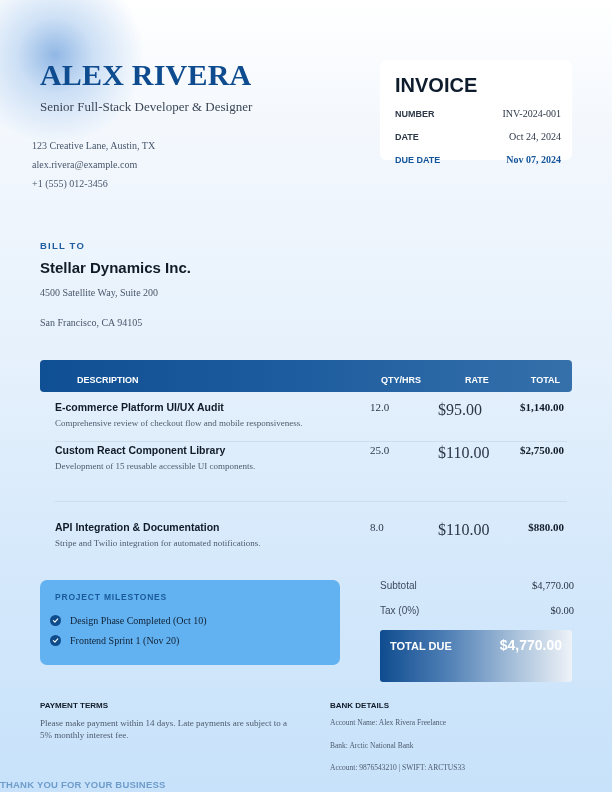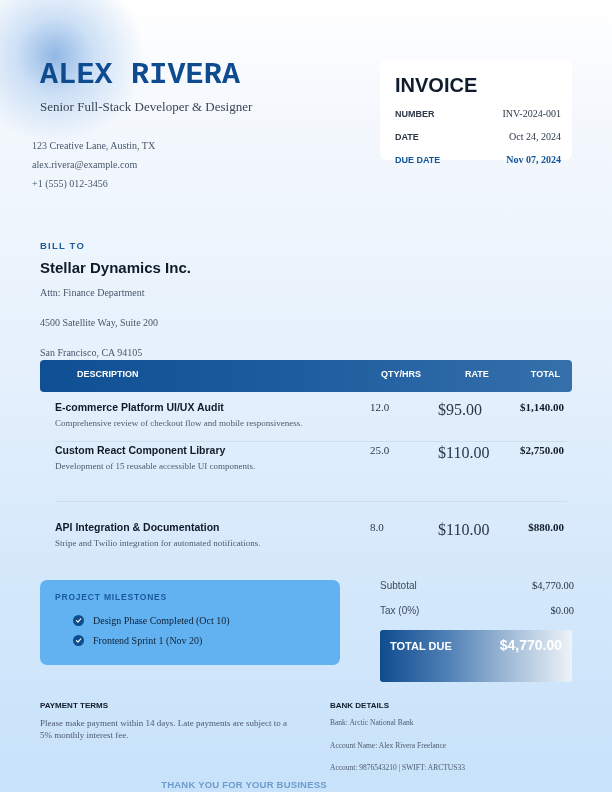--- a/index.html
+++ b/index.html
@@ -11,21 +11,21 @@
       color: #1a2433;
     }
     .blob {
       position: absolute; left: -40px; top: -30px; width: 190px; height: 170px;
       background: radial-gradient(circle at 50% 50%, rgba(110,160,220,0.75) 0%, rgba(150,190,235,0.45) 30%, rgba(210,228,248,0) 70%);
       pointer-events: none;
     }
 
     .name {
       position: absolute; left: 40px; top: 58px;
-      font-family: Liberation Mono, monospace; font-weight: 700;
+      font-family: Liberation Serif, serif; font-weight: 700;
       font-size: 30px; color: #0f4c8f; letter-spacing: 0.2px;
     }
     .subtitle {
       position: absolute; left: 40px; top: 99px;
       font-size: 13px; color: #3a4656;
     }
     .contact { position: absolute; left: 32px; top: 139px; font-size: 10px; color: #48566a; }
     .contact div { height: 19px; line-height: 13px; }
 
     .inv-card {
@@ -52,21 +52,21 @@
     }
     .client-lines { position: absolute; left: 40px; top: 286px; font-size: 10px; color: #48566a; }
     .client-lines div { height: 30px; line-height: 13px; }
 
     .thead {
       position: absolute; left: 40px; top: 360px; width: 532px; height: 32px;
       border-radius: 4px;
       background: linear-gradient(90deg, #0f4f93 0%, #1e5d9f 50%, #3570aa 100%);
       font-family: "Liberation Sans", sans-serif; font-weight: 700; font-size: 9px; color: #ffffff;
     }
-    .thead span { position: absolute; top: 9px; padding-left: 22px; }
+    .thead span { position: absolute; top: 15px; padding-left: 22px; }
     .c-desc { left: 15px; }
     .c-qty { left: 319px; }
     .c-rate { left: 403px; }
     .c-total { right: 12px; }
 
     .row { position: absolute; left: 40px; width: 532px; height: 60px; }
     .row .title { position: absolute; left: 15px; top: 0; font-family: "Liberation Sans", sans-serif; font-weight: 700; font-size: 10.5px; color: #111b28; }
     .row .desc { position: absolute; left: 15px; top: 17px; font-size: 9px; color: #4e5b6d; }
     .row .qty { position: absolute; left: 330px; top: 0; font-size: 11px; color: #2b3646; }
     .row .rate { position: absolute; left: 398px; top: 0; font-size: 16px; color: #2b3646; }
@@ -74,21 +74,21 @@
     .sep { position: absolute; left: 55px; width: 512px; height: 1px; background: rgba(200,215,232,0.7); }
 
     .milestones {
       position: absolute; left: 40px; top: 580px; width: 300px; height: 85px;
       background: #62b2f2; border-radius: 7px;
     }
     .ms-title {
       position: absolute; left: 15px; top: 12px;
       font-family: "Liberation Sans", sans-serif; font-weight: 700; font-size: 8.5px; letter-spacing: 0.8px; color: #1b5a9a;
     }
-    .ms-item { position: absolute; left: 33px; display: flex; font-size: 10px; color: #102033; }
+    .ms-item { position: absolute; left: 10px; display: flex; font-size: 10px; color: #102033; }
     .ms-check {
       width: 11px; height: 11px; border-radius: 50%; background: #0f4c8c;
       display: inline-flex; align-items: center; justify-content: center; margin-right: 9px;
     }
 
     .sum-row { position: absolute; left: 380px; width: 194px; display: flex; justify-content: space-between; font-size: 10.5px; color: #2b3646; }
     .sum-row .k { font-family: "Liberation Sans", sans-serif; font-size: 10px; color: #3e4b5e; }
     .total-due {
       position: absolute; left: 380px; top: 630px; width: 192px; height: 52px; border-radius: 3px;
       background: linear-gradient(90deg, #0f4c8f 0%, #4f7fb5 35%, #a7c0da 70%, #eef3f8 100%);
@@ -96,21 +96,21 @@
     }
     .total-due .k { position: absolute; left: 10px; top: 10px; font-size: 11px; }
     .total-due .v { position: absolute; right: 10px; top: 7px; font-size: 14px; }
 
     .foot-h { position: absolute; font-family: "Liberation Sans", sans-serif; font-weight: 700; font-size: 8px; color: #111b28; }
     .foot-p { position: absolute; font-size: 9px; color: #4e5b6d; line-height: 12px; }
     .bank-lines { position: absolute; left: 330px; top: 717px; font-size: 7.5px; color: #4e5b6d; }
     .bank-lines div { height: 22.5px; line-height: 11px; }
 
     .thanks {
-      position: absolute; left: 0; width: 488px; top: 779px; text-align: center;
+      position: absolute; left: 0; width: 488px; top: 779px; 
       font-family: "Liberation Sans", sans-serif; font-weight: 700; font-size: 9.5px; color: #6e9ccb; letter-spacing: 0.2px;
     }
   </style>
 </head>
 <body>
 
 <div class="blob"></div>
 
 <div class="name">ALEX RIVERA</div>
 <div class="subtitle">Senior Full-Stack Developer &amp; Designer</div>
@@ -131,21 +131,20 @@
   <span class="v">Oct 24, 2024</span>
 </div>
 <div class="inv-row due" style="top:154px">
   <span class="k">DUE DATE</span>
   <span class="v">Nov 07, 2024</span>
 </div>
 
 <div class="billto-label">BILL TO</div>
 <div class="client">Stellar Dynamics Inc.</div>
 <div class="client-lines">
-  <div>Attn: Finance Department</div>
   <div>4500 Satellite Way, Suite 200</div>
   <div>San Francisco, CA 94105</div>
 </div>
 
 <div class="thead">
   <span class="c-desc">DESCRIPTION</span>
   <span class="c-qty">QTY/HRS</span>
   <span class="c-rate">RATE</span>
   <span class="c-total">TOTAL</span>
 </div>
@@ -205,18 +204,18 @@
 <div class="total-due">
   <span class="k">TOTAL DUE</span>
   <span class="v">$4,770.00</span>
 </div>
 
 <div class="foot-h" style="left:40px; top:701px">PAYMENT TERMS</div>
 <div class="foot-p" style="left:40px; top:717px; width:250px">Please make payment within 14 days. Late payments are subject to a 5% monthly interest fee.</div>
 
 <div class="foot-h" style="left:330px; top:701px">BANK DETAILS</div>
 <div class="bank-lines">
+  <div>Account Name: Alex Rivera Freelance</div>
   <div>Bank: Arctic National Bank</div>
-  <div>Account Name: Alex Rivera Freelance</div>
   <div>Account: 9876543210 | SWIFT: ARCTUS33</div>
 </div>
 
 <div class="thanks">THANK YOU FOR YOUR BUSINESS</div>
 
 </body></html>

